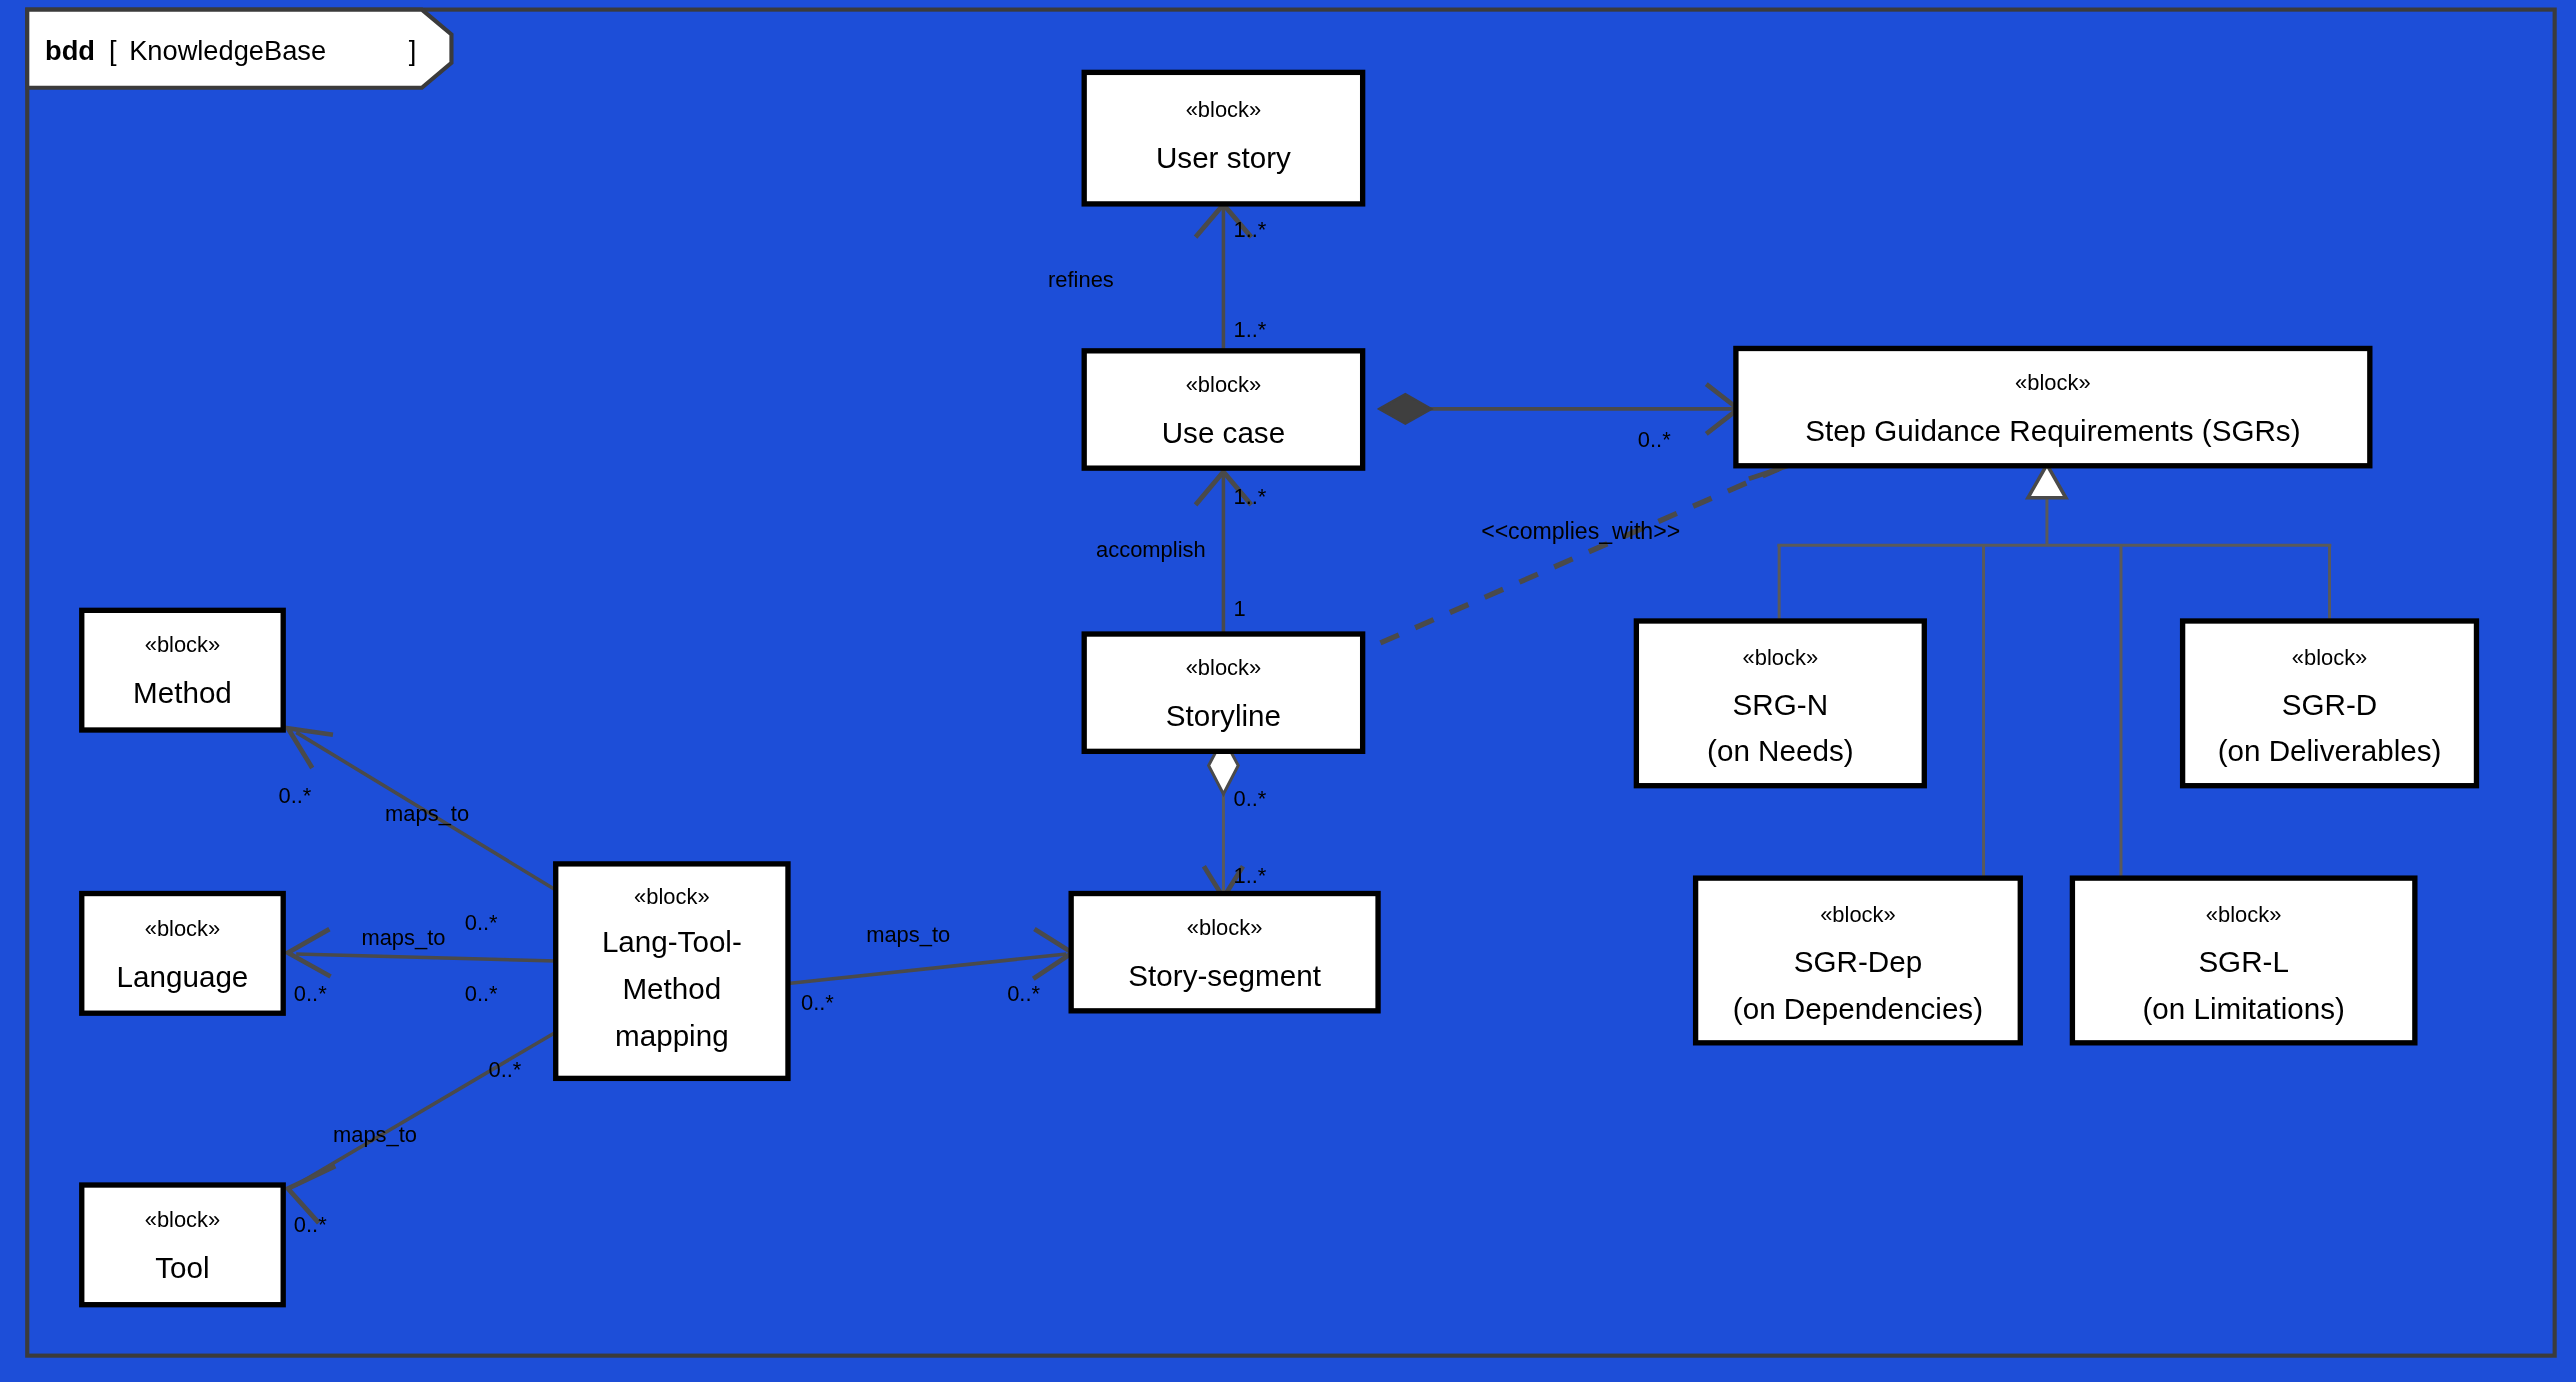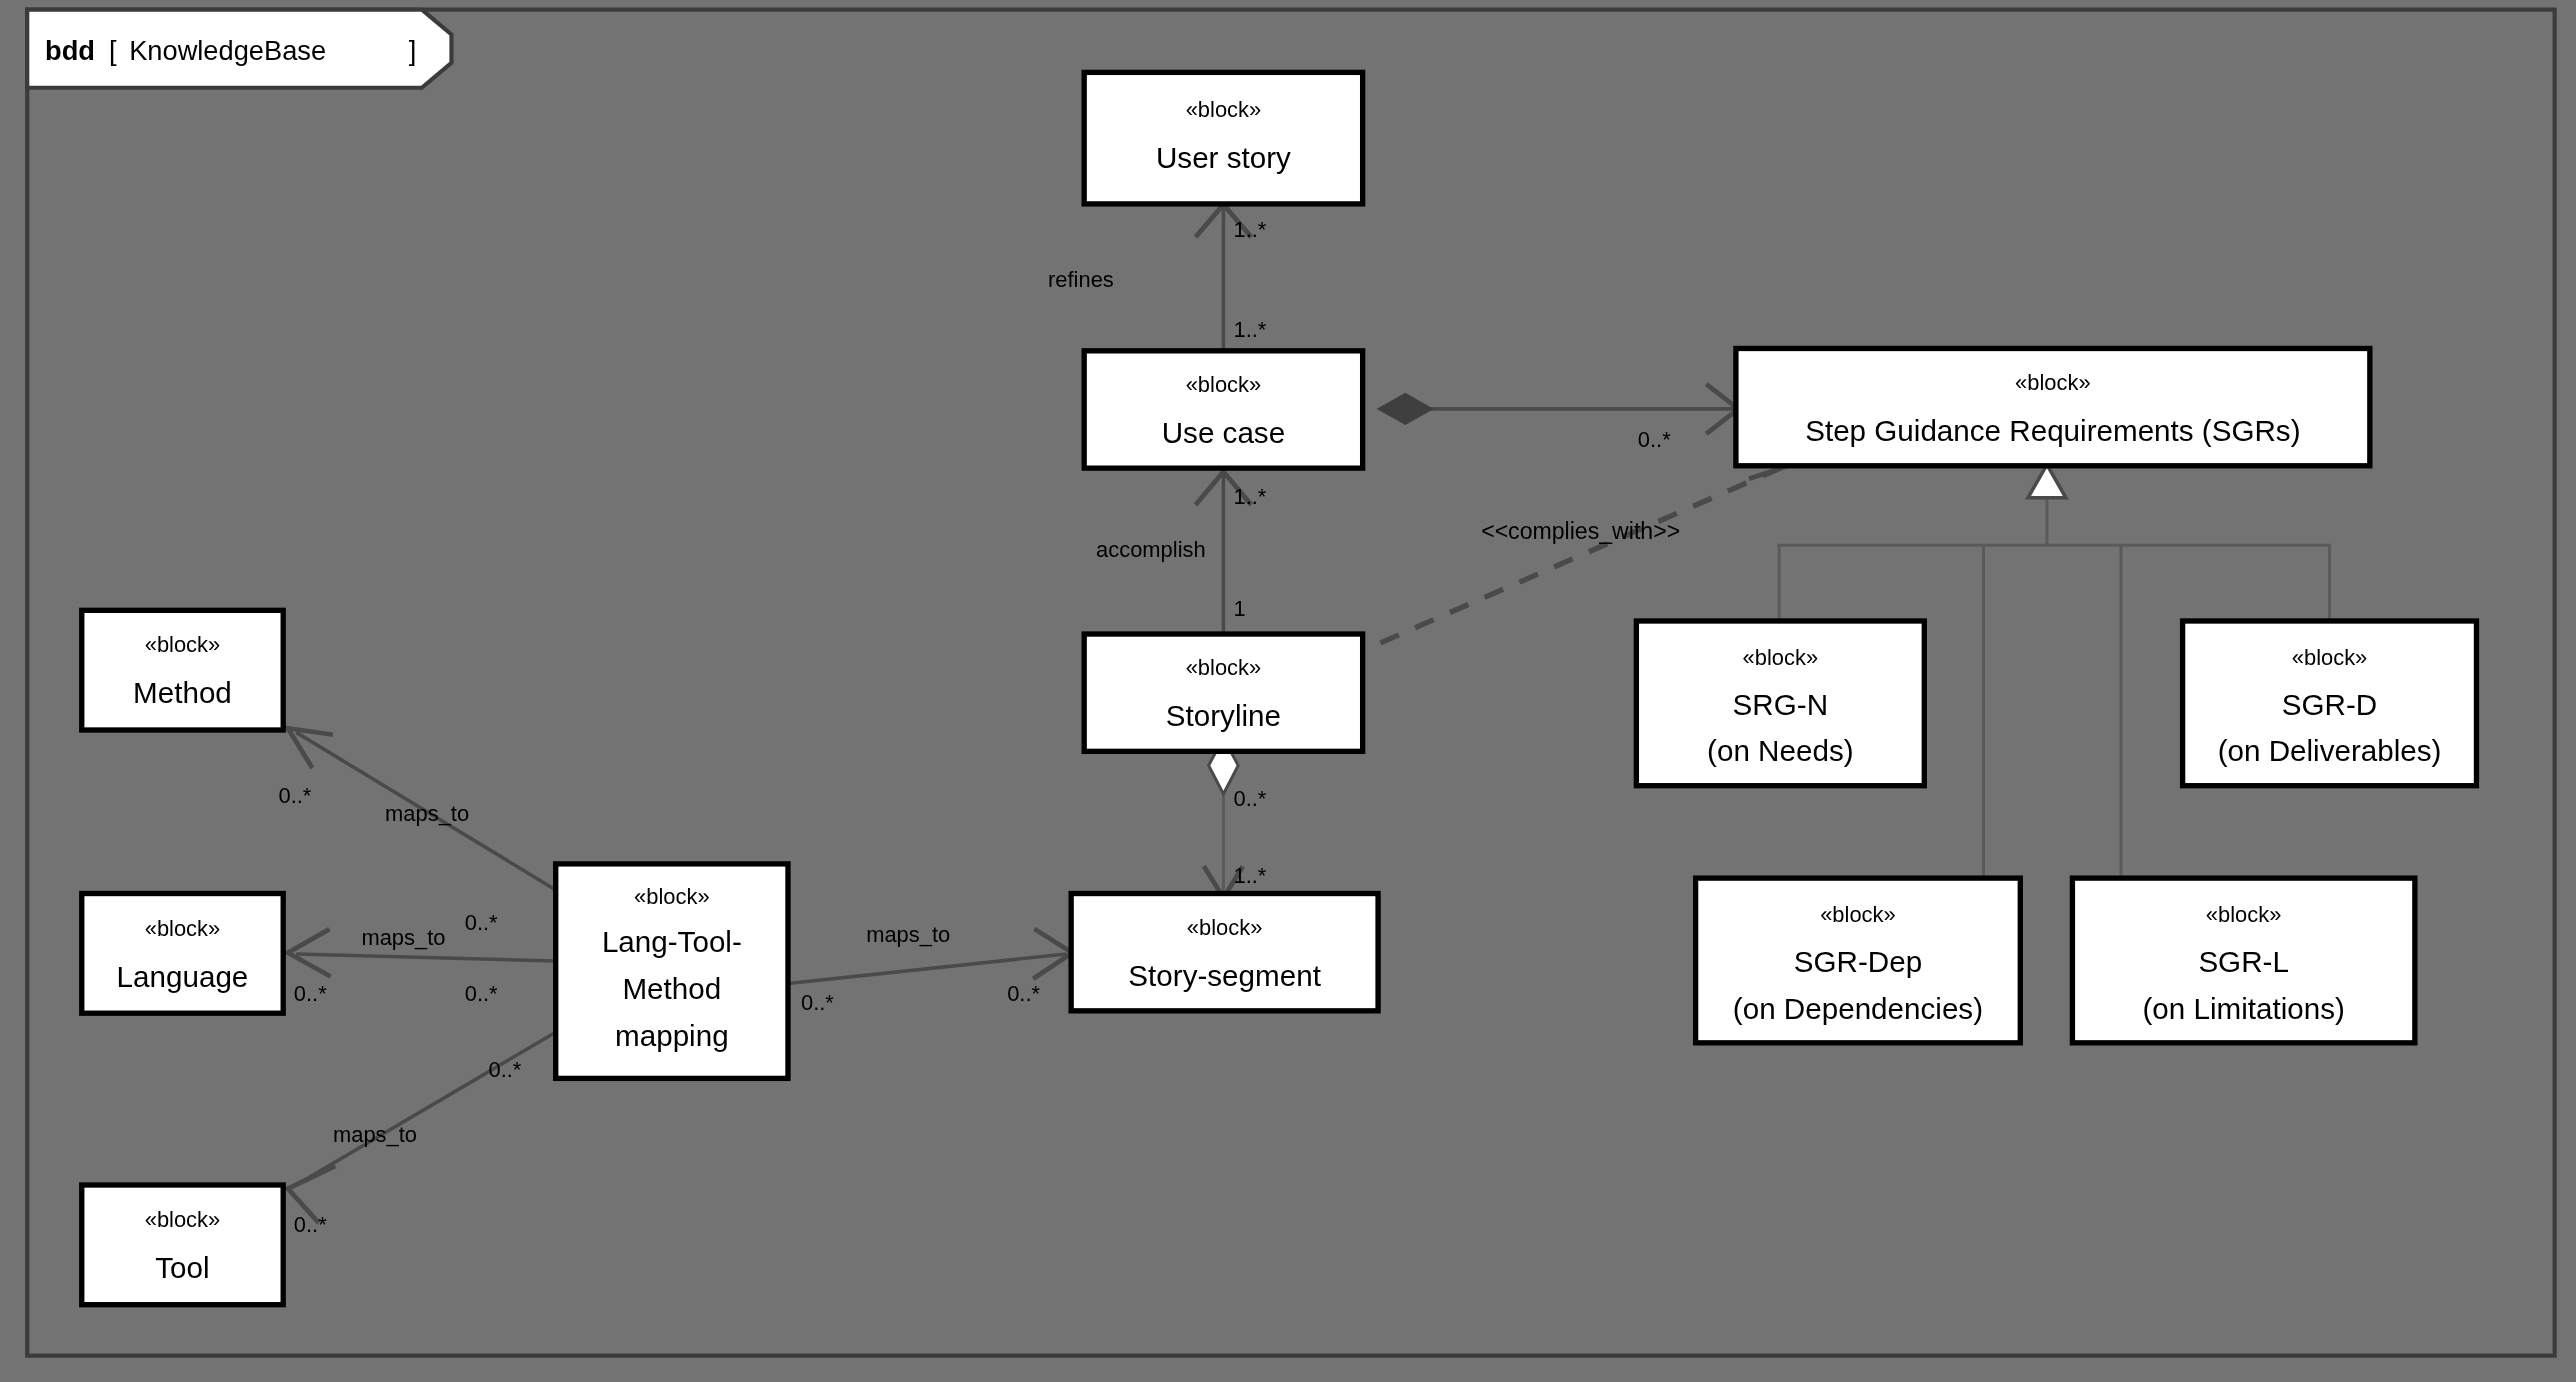--- a/index.html
+++ b/index.html
@@ -8,21 +8,21 @@
     padding: 0;
     background: #ffffff;
   }
   body {
     font-family: "Liberation Sans", "DejaVu Sans", sans-serif;
   }
   #stage {
     position: relative;
     width: 2576px;
     height: 1383px;
-    background: #737373;
+    background: #1d4ed8;
     overflow: hidden;
   }
   svg.diagram {
     position: absolute;
     left: 0;
     top: 0;
     width: 2576px;
     height: 1383px;
     display: block;
   }

